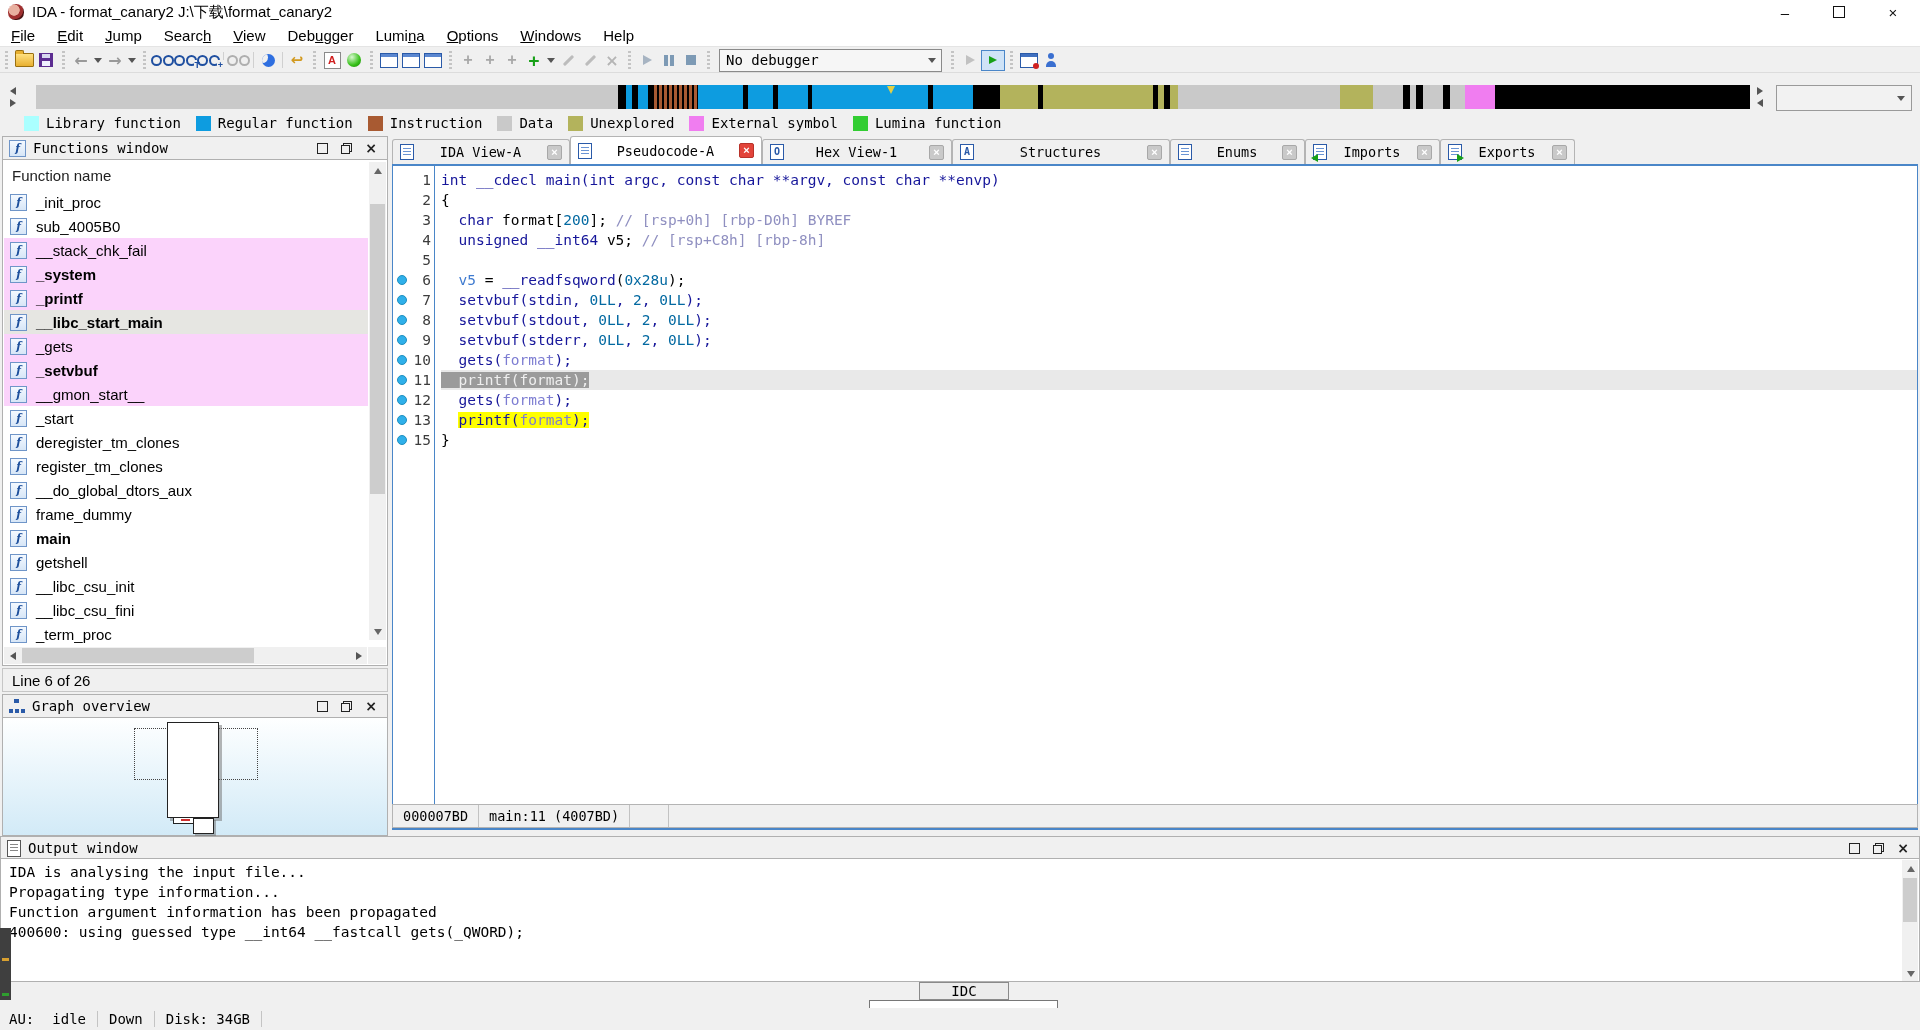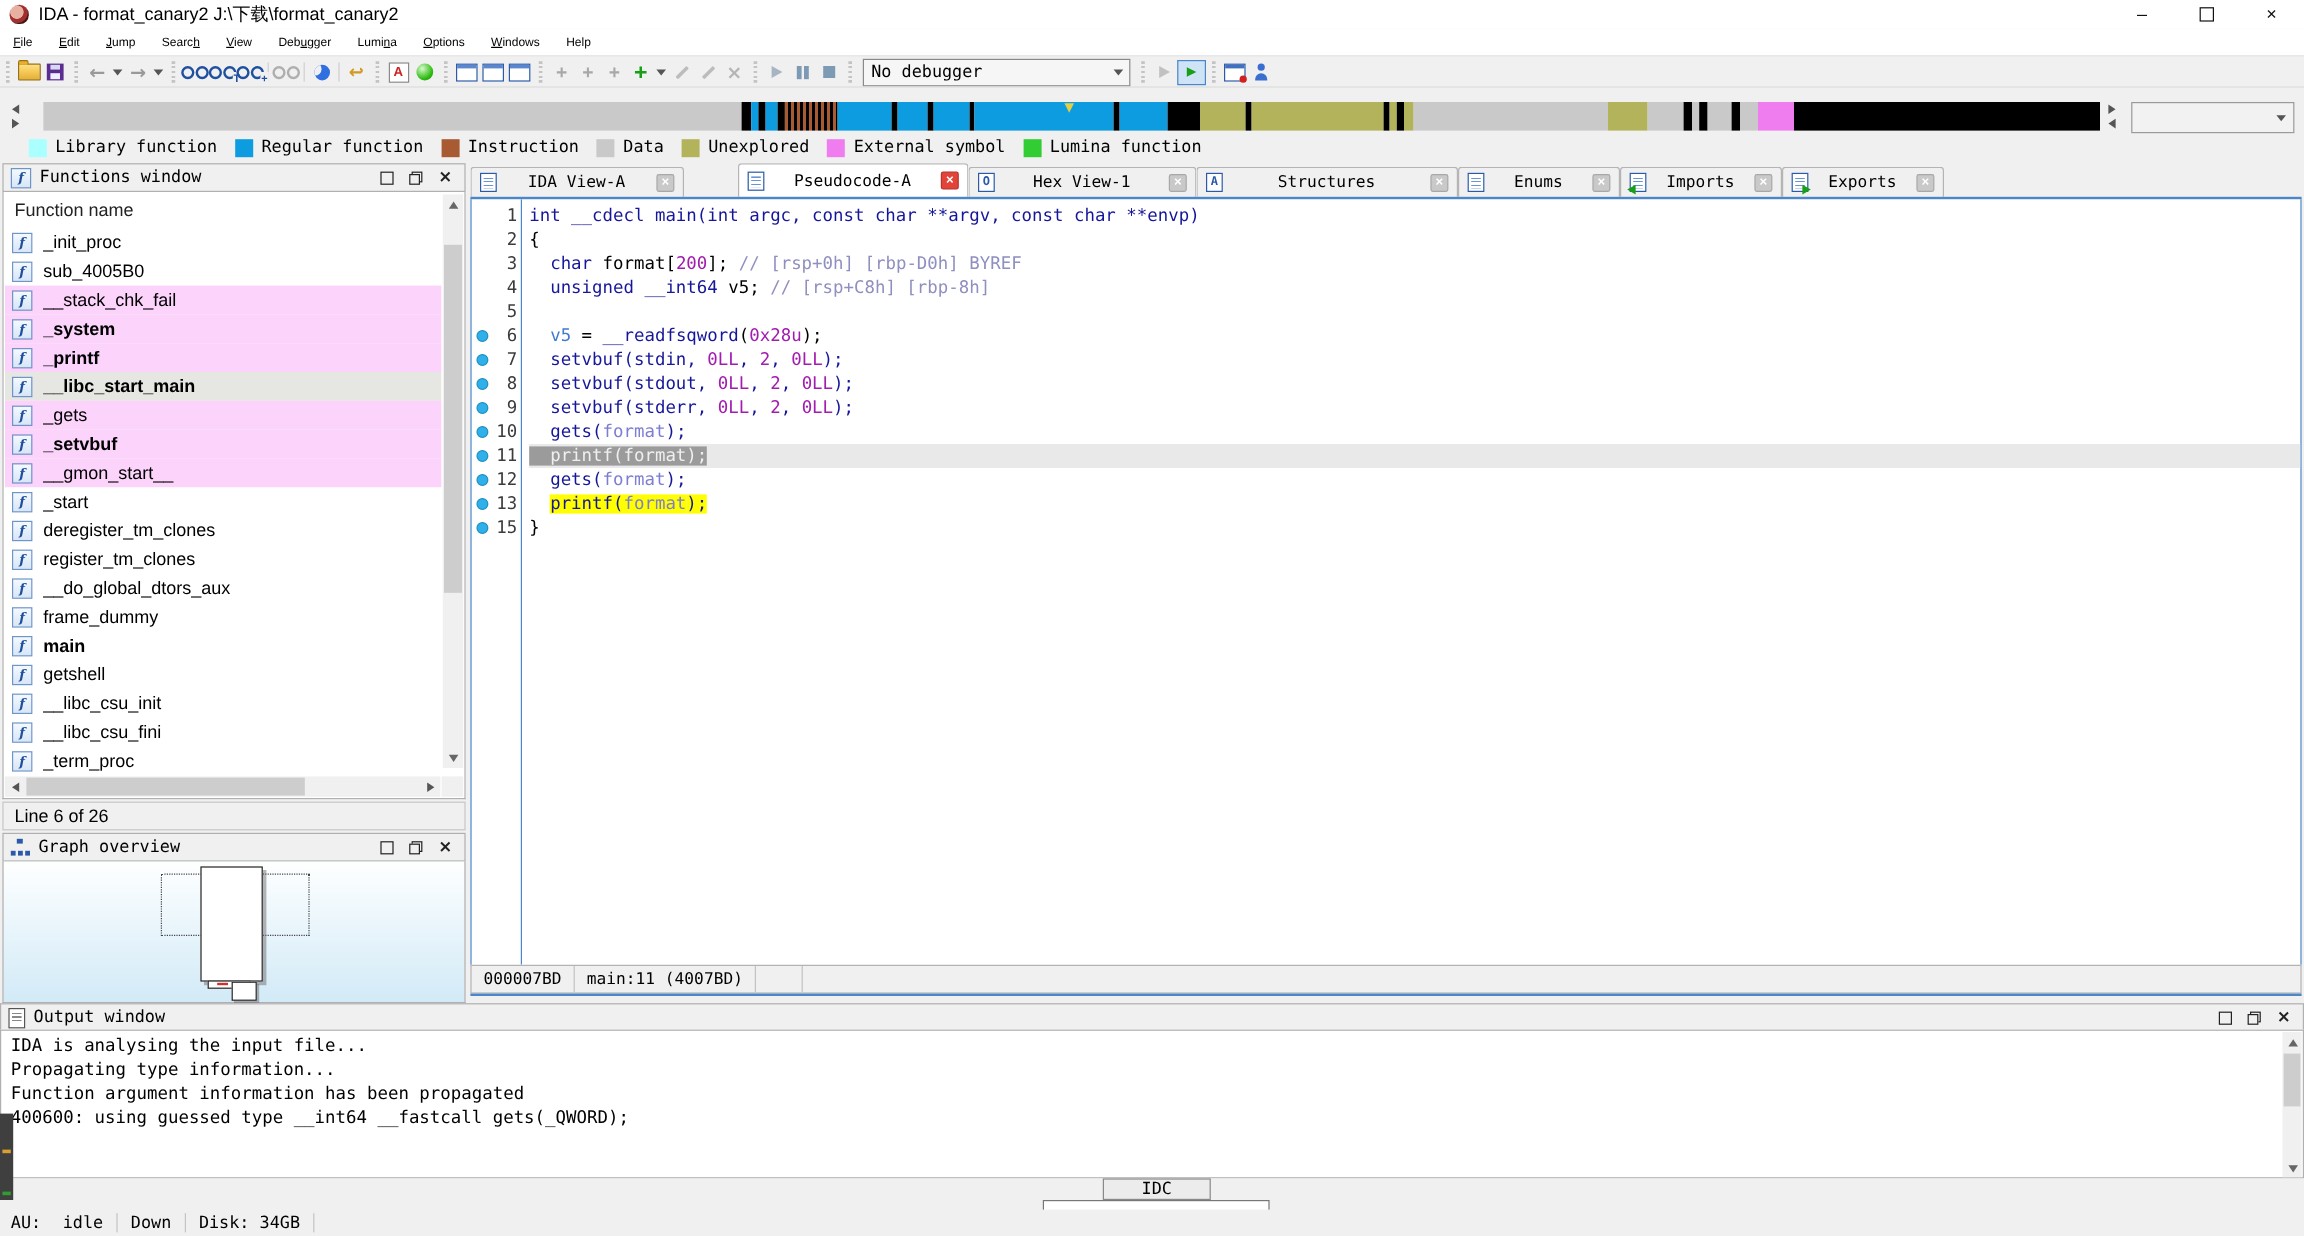--- a/index.html
+++ b/index.html
@@ -8,21 +8,21 @@
   
   .titlebar{position:absolute;left:0;top:0;width:100%;height:24px;background:#fff;display:flex;align-items:center;}
   .logo{width:16px;height:16px;margin:0 8px 0 8px;border-radius:50% 50% 45% 45%;
         background:radial-gradient(circle at 38% 38%, #e8b0a0 0 38%, #a03030 42% 62%, #4a1414 68%);}
   .title-text{font-size:15px;}
   .winbtns{margin-left:auto;display:flex;height:100%;}
   .winbtn{width:54px;height:100%;display:flex;align-items:center;justify-content:center;font-size:15px;color:#111;}
   .maxglyph{width:10px;height:10px;border:1px solid #111;display:block;}
   
   .menubar{position:absolute;left:0;top:24px;width:100%;height:22px;background:#fff;display:flex;align-items:center;}
-  .menu-item{padding:0 11px;font-size:10px;}
+  .menu-item{padding:0 11px;font-size:15px;}
   .menu-item u{text-decoration:underline;}
   
   .toolbar{position:absolute;left:0;top:46px;width:100%;height:26px;background:#f0f0f0;border-top:1px solid #e4e4e4;
            display:flex;align-items:center;}
   .grip{width:3px;height:18px;margin:0 5px;background:repeating-linear-gradient(180deg,#c4c4c4 0 2px,transparent 2px 4px);flex:none;}
   .tsep{width:1px;height:16px;background:#d0d0d0;margin:0 3px;flex:none;}
   .ic{min-width:22px;height:22px;display:flex;align-items:center;justify-content:center;flex:none;position:relative;}
   .folder{width:17px;height:12px;background:linear-gradient(#ffe080,#e8b030);border:1px solid #9a7010;border-radius:1px;position:relative;}
   .folder::before{content:"";position:absolute;top:-4px;left:-1px;width:7px;height:3px;background:#e8b030;border:1px solid #9a7010;border-bottom:none;border-radius:2px 2px 0 0;}
   .floppy{width:14px;height:14px;background:#5c2d91;position:relative;}
@@ -121,21 +121,21 @@
   .gnode{position:absolute;left:164px;top:4px;width:50px;height:94px;background:#fff;border:1px solid #222;box-shadow:3px 3px 0 rgba(110,110,110,.5);}
   .gbar{position:absolute;left:170px;top:99px;width:34px;height:5px;background:#fff;border:1px solid #222;}
   .gbar::before{content:"";position:absolute;left:7px;top:1px;width:9px;height:2px;background:#d03030;}
   .gbar::after{content:"";position:absolute;left:20px;top:1px;width:5px;height:2px;background:#2f9e2f;}
   .gnode2{position:absolute;left:190px;top:100px;width:19px;height:14px;background:#fff;border:1px solid #222;box-shadow:2px 2px 0 rgba(110,110,110,.5);}
   
   .tabbar{position:absolute;left:392px;top:136px;right:2px;height:28px;display:flex;align-items:flex-end;}
   .tab{height:25px;box-sizing:border-box;display:flex;align-items:center;padding:0 7px;gap:4px;
        border:1px solid #b4b4b4;border-bottom:none;background:#f0f0f0;font:13.5px "DejaVu Sans Mono",monospace;
        border-radius:3px 3px 0 0;flex:none;}
-  .tab.active{height:28px;background:#fff;z-index:3;margin-left:45px;}
+  .tab.active{height:28px;background:#fff;z-index:3;}
   .tab-label{flex:1;text-align:center;padding:0 4px;white-space:nowrap;}
   .tclose{width:15px;height:15px;background:#c9c9c9;border:1px solid #a8a8a8;border-radius:2px;color:#fff;
           font:bold 11px/13px "Liberation Sans",sans-serif;text-align:center;box-sizing:border-box;flex:none;}
   .tclose.red{background:#e2443a;border-color:#b8322a;}
   .ticon{width:14px;height:16px;border:1px solid #2a5aa8;background:#fff;position:relative;flex:none;box-sizing:border-box;}
   .ticon.doc::after,.ticon.enum::after,.ticon.imp::after,.ticon.exp::after{content:"";position:absolute;left:2px;right:2px;top:3px;height:9px;
       background:repeating-linear-gradient(180deg,#6a94d4 0 1px,transparent 1px 3px);}
   .ticon.hex::after{content:"O";position:absolute;left:0;right:0;top:0;bottom:0;color:#2a5aa8;font:bold 10px/14px "DejaVu Sans Mono",monospace;text-align:center;}
   .ticon.strA::after{content:"A";position:absolute;left:0;right:0;top:0;bottom:0;color:#2a5aa8;font:bold 10px/14px "DejaVu Sans Mono",monospace;text-align:center;}
   .ticon.imp::before{content:"";position:absolute;left:-3px;bottom:-3px;width:0;height:0;border-top:4px solid transparent;border-bottom:4px solid transparent;border-right:7px solid #17a017;z-index:2;}
@@ -143,21 +143,21 @@
   .blue-top{position:absolute;left:392px;top:164px;right:2px;height:2px;background:#4a86c8;z-index:4;}
   .codearea{position:absolute;left:392px;top:166px;right:2px;height:638px;background:#fff;
             border-left:1px solid #4a86c8;border-right:1px solid #4a86c8;box-sizing:border-box;overflow:hidden;}
   .gutter-sep{position:absolute;left:41px;top:0;bottom:0;width:1px;background:#4a86c8;}
   .codelines{position:absolute;left:0;top:4px;right:0;}
   .crow{position:relative;height:20px;white-space:pre;font:14.5px/20px "DejaVu Sans Mono",monospace;}
   .bp{position:absolute;left:4px;top:5px;width:10px;height:10px;border-radius:50%;background:#2fb0ea;border:1px solid #1f8fc0;box-sizing:border-box;}
   .lnum{position:absolute;left:10px;width:28px;text-align:right;color:#3c3c3c;}
   .ctext{display:block;margin-left:48px;min-height:20px;}
   .crow.cur .ctext{background:#e9e9e9;}
-  .sk{color:#16169a;} .sp{color:#000;} .snu{color:#a21caf;} .sc{color:#8f8fc0;}
+  .sk{color:#16169a;} .sp{color:#000;} .snu{color:#0369a1;} .sc{color:#8f8fc0;}
   .sv{color:#7d7dd2;} .slv{color:#3f7bd0;}
   .ssel{background:#9b9b9b;color:#efefef;}
   .shl{background:#ffff00;margin-top:33px;}
   .codestatus{position:absolute;left:392px;top:804px;right:2px;height:24px;background:#f0f0f0;border:1px solid #b4b4b4;
               box-sizing:border-box;display:flex;align-items:center;font:13.5px "DejaVu Sans Mono",monospace;}
   .cs-cell{height:100%;display:flex;align-items:center;padding:0 10px;border-right:1px solid #c2c2c2;}
   .blue-bottom{position:absolute;left:392px;top:828px;right:2px;height:2px;background:#4a86c8;}
   
   .opanel{position:absolute;left:0;top:836px;width:1920px;height:172px;}
   .obody{position:absolute;left:0;top:22px;width:100%;height:124px;background:#fff;border:1px solid #b0b0b0;

